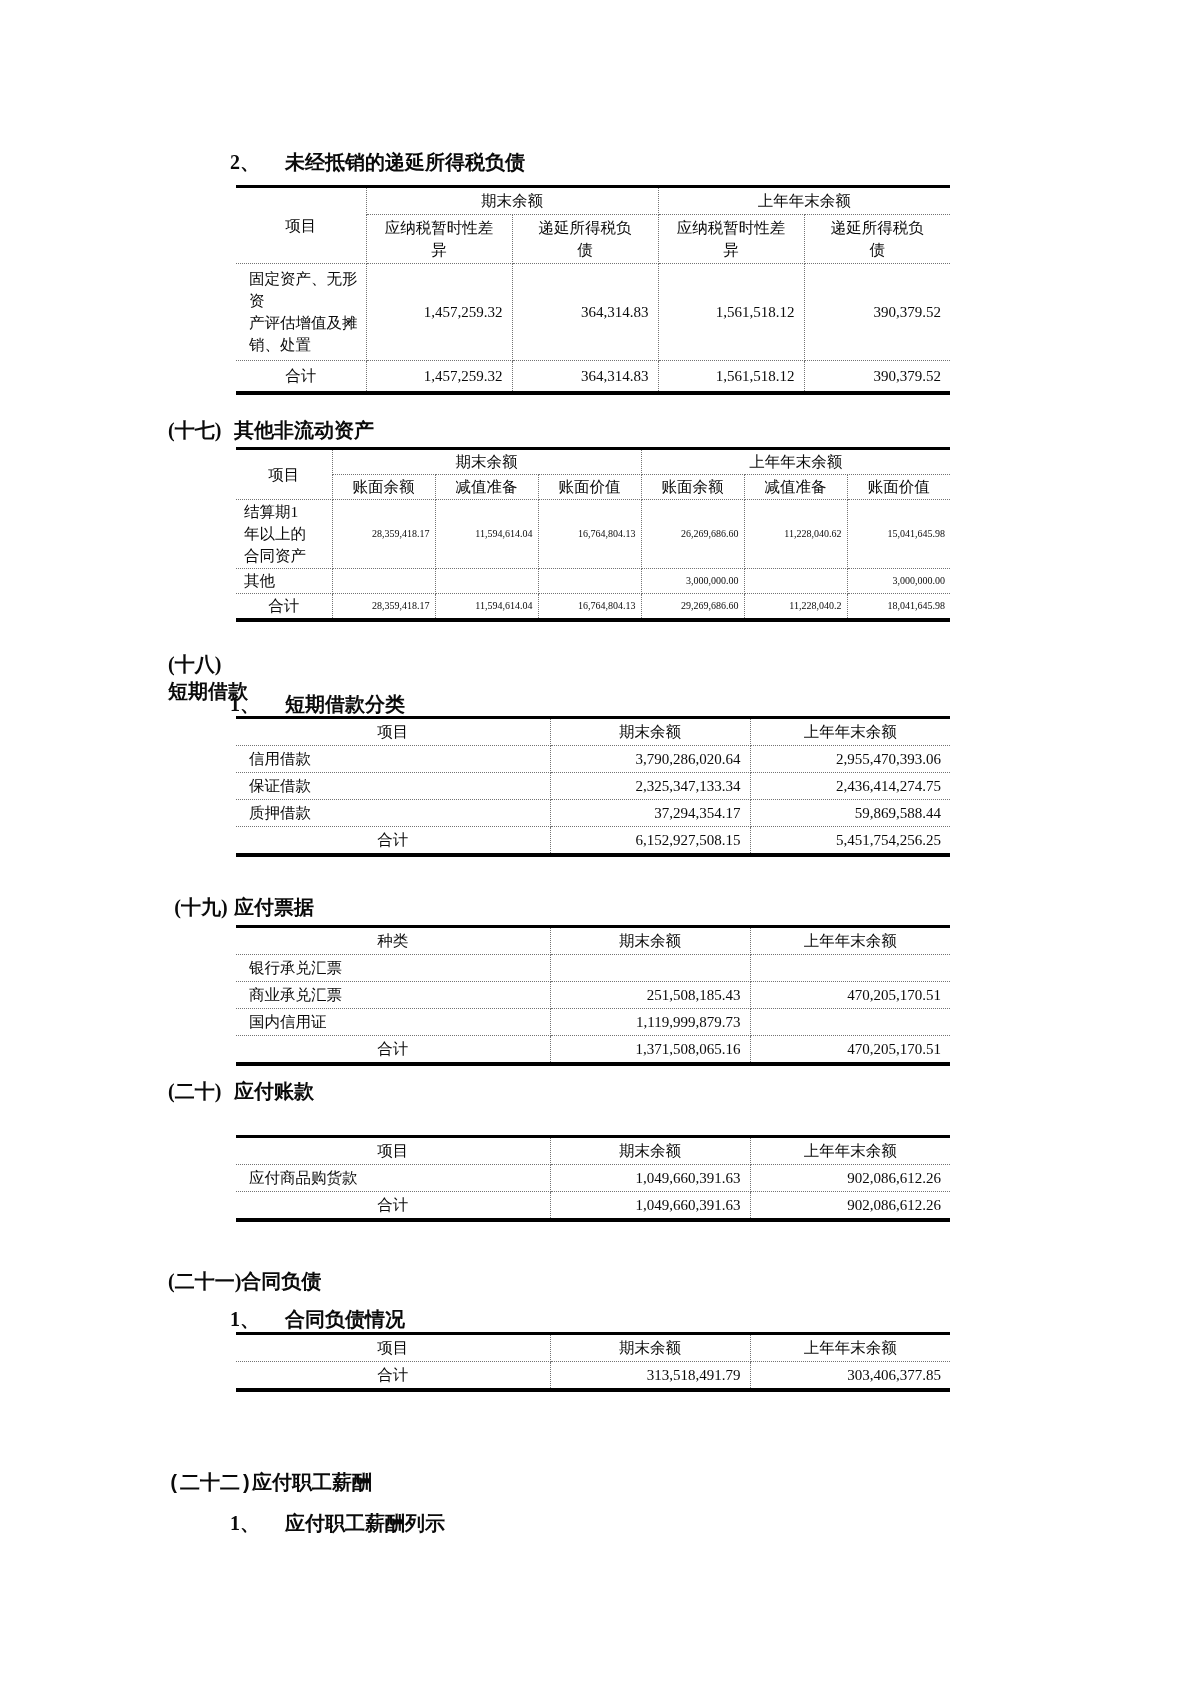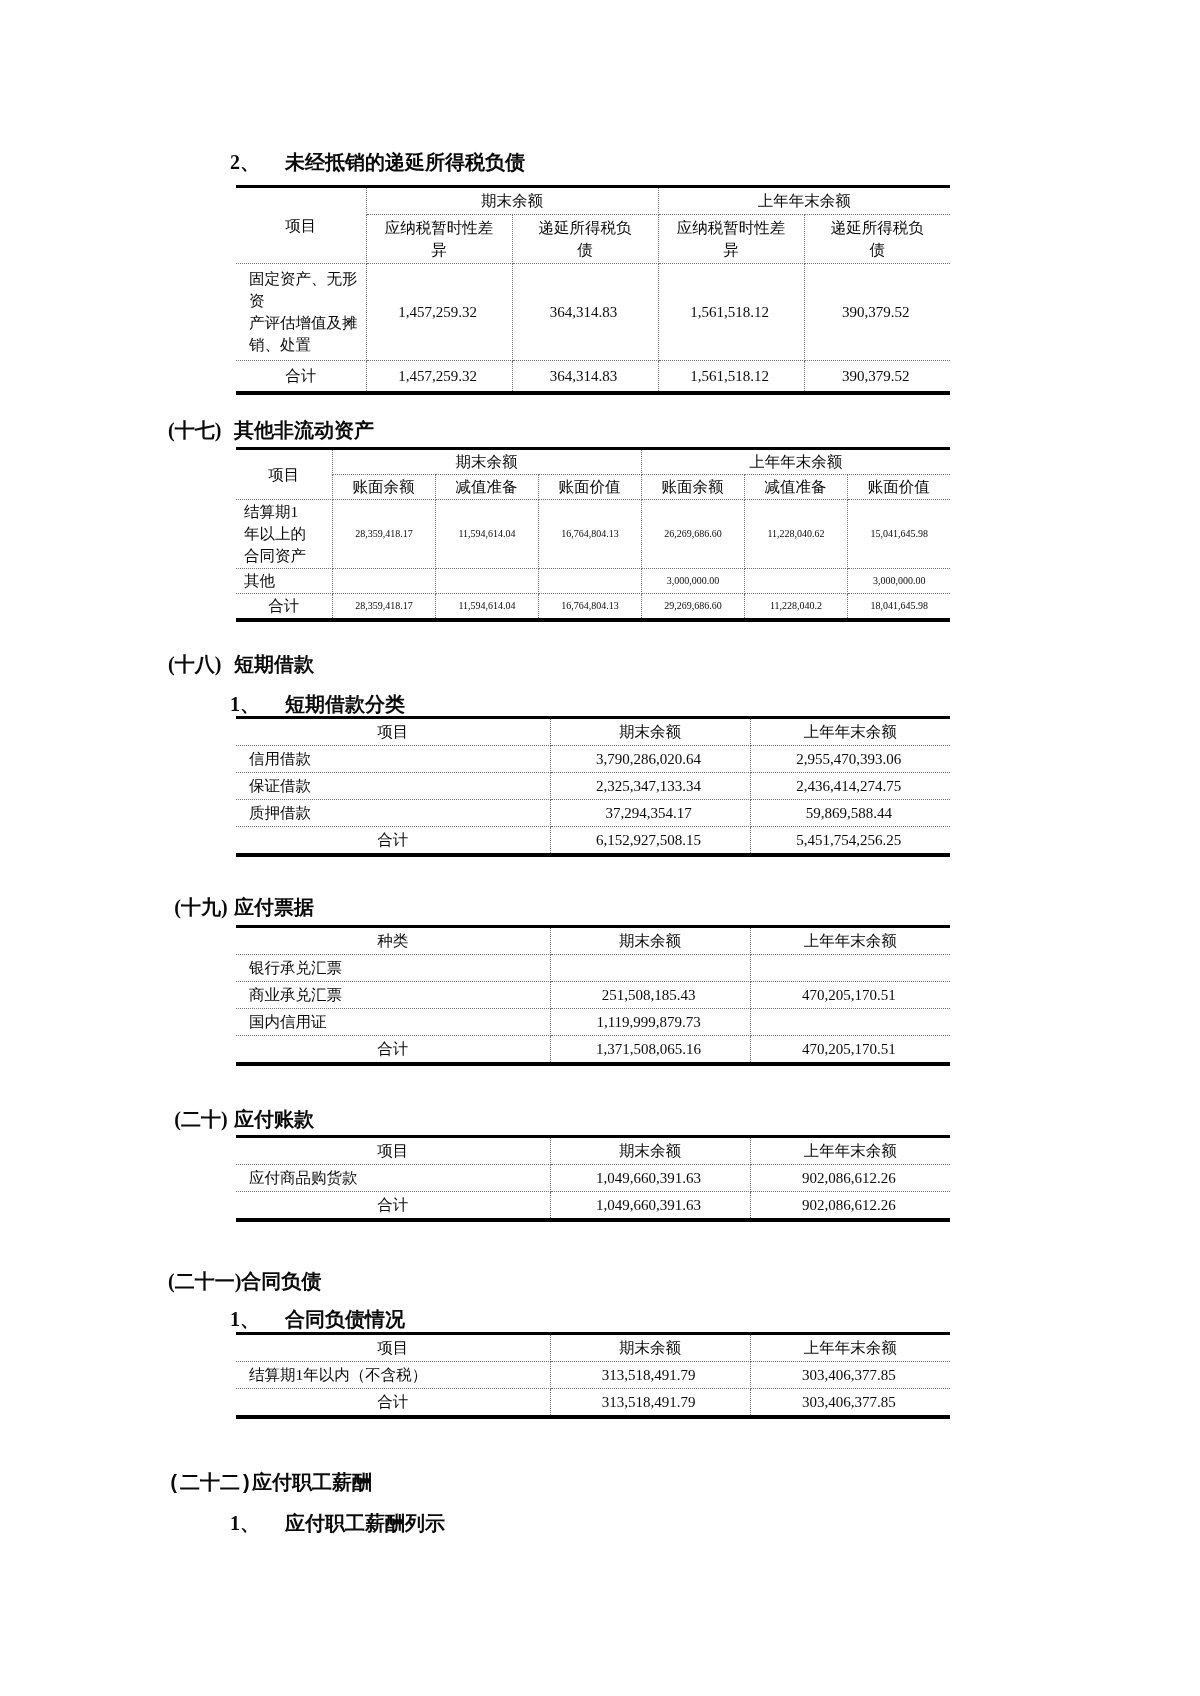--- a/index.html
+++ b/index.html
@@ -26,21 +26,21 @@
     border:1px dotted #737373; font-weight:normal; vertical-align:middle;
     padding:2px 6px;
   }
   .tbl th:first-child, .tbl td:first-child { border-left:none; }
   .tbl th:last-child,  .tbl td:last-child  { border-right:none; }
   .tbl thead tr:first-child th { border-top:none; }
   .tbl tbody tr:last-child td  { border-bottom:none; }
   .tbl th { white-space:pre-line; }
   .tbl td.rl { text-align:left; padding-left:13px; padding-right:6px; white-space:pre-line; }
   .tbl td.rl.ctr { text-align:center; padding-left:2px; padding-right:2px; }
-  .tbl td.num { text-align:center; padding-right:9px; font-size:15px; }
+  .tbl td.num { text-align:right; padding-right:9px; font-size:15px; }
 
   
   .t-a col.col-label { width:130px; }
   .t-a td { padding-top:4px; padding-bottom:4px; }
 
   
   .t-b { line-height:19px; font-size:14.5px; }
   .t-b th, .t-b td { padding-top:1px; padding-bottom:1px; }
   .t-b td.num { font-size:10px; padding-right:5px; }
   .t-b td.rl { padding-left:8px; }
@@ -52,24 +52,24 @@
   .t-c col.col-num { width:28%; }
 
   #t1 { top:185px; }
   #t2 { top:447px; }
   #t3 { top:716px; }
   #t4 { top:925px; }
   #t5 { top:1135px; }
   #t6 { top:1332px; }
   #h2s  { top:149px;  left:230px; }
   #h17  { top:417px;  left:168px; }
-  #h18  { top:651px;  left:168px; }
+  #h18  { top:651px;  left:168px;flex-direction:column; }
   #h18s { top:691px;  left:230px; }
   #h19  { top:894px;  left:168px;text-align:center; }
-  #h20  { top:1106px; left:168px;text-align:center; }
+  #h20  { top:1078px; left:168px; }
   #h21  { top:1268px; left:168px; }
   #h21s { top:1306px; left:230px; }
   #h22  { top:1470px; left:168px;font-family:Liberation Mono, monospace; }
   #h22s { top:1510px; left:230px; }
 </style>
 </head>
 <body>
 
 <div class="page">
 
@@ -317,25 +317,20 @@
       </colgroup>
       <thead>
         <tr>
           <th class="lbl">项目</th>
           <th>期末余额</th>
           <th>上年年末余额</th>
         </tr>
       </thead>
       <tbody>
         <tr>
-          <td class="rl">结算期1年以内（不含税）</td>
-          <td class="num">313,518,491.79</td>
-          <td class="num">303,406,377.85</td>
-        </tr>
-        <tr>
           <td class="rl ctr">合计</td>
           <td class="num">313,518,491.79</td>
           <td class="num">303,406,377.85</td>
         </tr>
       </tbody>
     </table>
 
   <div class="heading h-sec" id="h22">
     <span class="hnum">(二十二)</span>
     <span class="htitle">应付职工薪酬</span>

